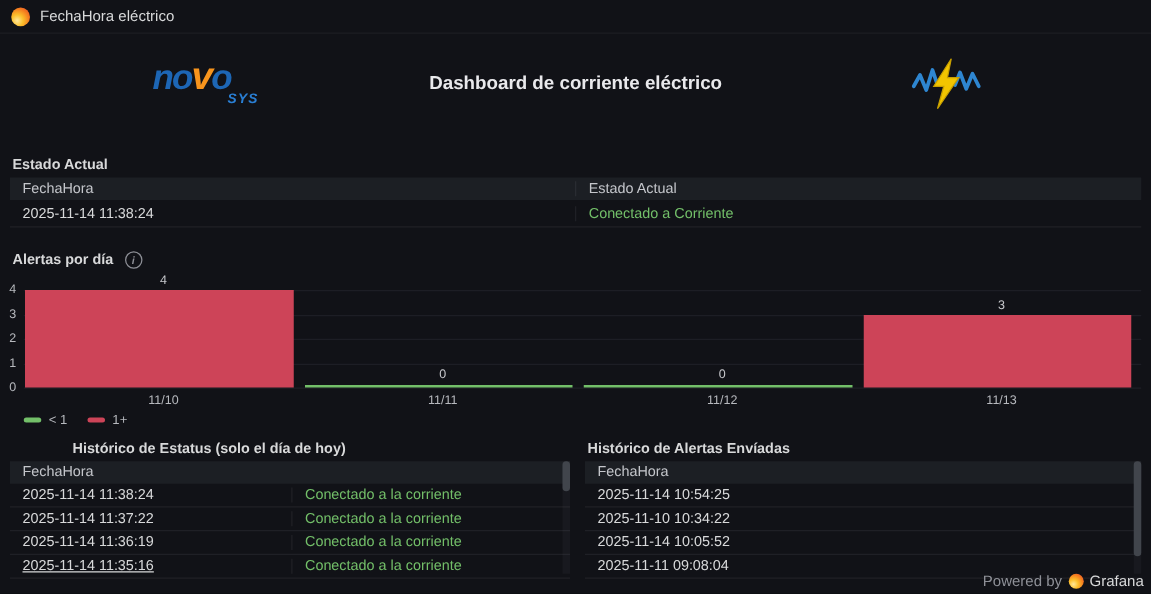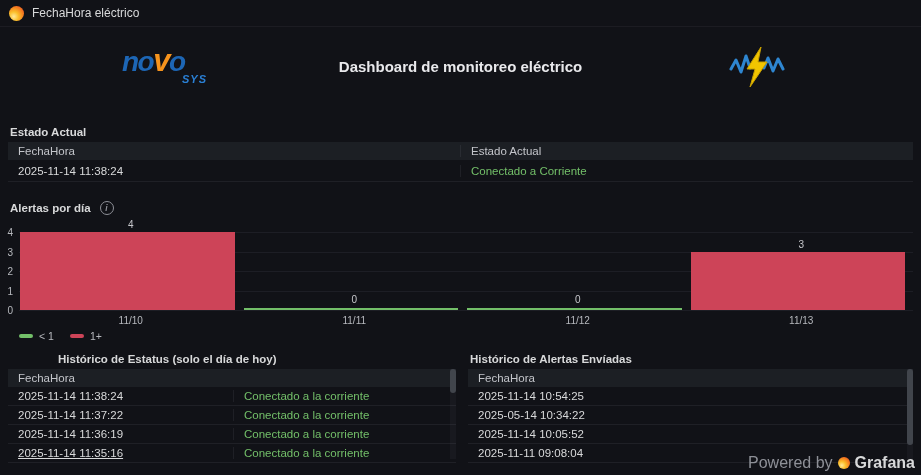--- a/index.html
+++ b/index.html
@@ -46,40 +46,40 @@
   .legend{position:absolute;left:19px;top:330px;display:flex;align-items:center;gap:16px;
           font-size:10.5px;color:#b7b9be;}
   .legend-item{display:flex;align-items:center;gap:6px;cursor:pointer;}
   .legend-swatch{width:14px;height:4px;border-radius:2px;}
   
   .btable-rows .trow{height:18px;font-size:11.5px;}
   .scrolltrack{position:absolute;width:6px;background:rgba(204,204,220,0.04);}
   .scrollthumb{position:absolute;left:0;width:6px;border-radius:3px;background:#41454c;cursor:grab;}
   
   .footer{position:absolute;right:6px;bottom:3px;display:flex;align-items:center;gap:5px;
-          font-size:16px;color:#8e9097;}
-  .footer .brand{color:#d8d9da;font-weight:bold;}
+          font-size:12px;color:#8e9097;}
+  .footer .brand{color:#d8d9da;}
   .flame-sm{width:12px;height:12px;border-radius:50%;
          background:radial-gradient(circle at 32% 70%, #ffe89a 0%, #fbbf2b 32%, #f47a1f 66%, #e4402f 100%);}
 </style>
 </head>
 <body>
 
 <div class="root">
 
   <div class="navbar">
     <div class="flame"></div>
     <div class="navbar-title">FechaHora eléctrico</div>
   </div>
 
   <div class="novo">
     <div class="novo-main"><span class="novo-blue">no</span><span class="novo-v">v</span><span class="novo-blue">o</span></div>
     <div class="novo-sys">SYS</div>
   </div>
-  <div class="dash-title">Dashboard de monitoreo eléctrico</div>
+  <div class="dash-title">Dashboard de corriente eléctrico</div>
   <div class="bolt-wrap">
     <svg width="56" height="42" viewBox="0 0 56 42">
       <polyline points="2,23 7,14 12,26 17,10 21,22" fill="none" stroke="#2e86d1" stroke-width="3" stroke-linecap="round" stroke-linejoin="round"></polyline>
       <polyline points="35,22 39,12 44,25 49,13 54,23" fill="none" stroke="#2e86d1" stroke-width="3" stroke-linecap="round" stroke-linejoin="round"></polyline>
       <polygon points="32,1 18,23 26,23 21,41 38,16 29,16" fill="#f2c500" stroke="#c79f00" stroke-width="1"></polygon>
     </svg>
   </div>
 
   <div class="panel-title" style="left:10px;top:126px;">Estado Actual</div>
   <div class="thead" style="left:8px;top:142px;width:905px;">
@@ -168,21 +168,21 @@
 
   <div class="panel-title" style="left:470px;top:353px;">Histórico de Alertas Envíadas</div>
   <div class="thead" style="left:468px;top:369px;width:445px;">
     <div class="cell" style="width:445px;">FechaHora</div>
   </div>
   <div class="btable-rows" style="position:absolute;left:468px;top:387px;width:445px;">
       <div class="trow">
         <div class="cell" style="width: 445px;">2025-11-14 10:54:25</div>
       </div>
       <div class="trow">
-        <div class="cell" style="width: 445px;">2025-05-14 10:34:22</div>
+        <div class="cell" style="width: 445px;">2025-11-10 10:34:22</div>
       </div>
       <div class="trow">
         <div class="cell" style="width: 445px;">2025-11-14 10:05:52</div>
       </div>
       <div class="trow">
         <div class="cell" style="width: 445px;">2025-11-11 09:08:04</div>
       </div>
     </div>
   <div class="scrolltrack" style="left:907px;top:369px;height:90px;">
     <div class="scrollthumb" style="top:0;height:76px;"></div>

